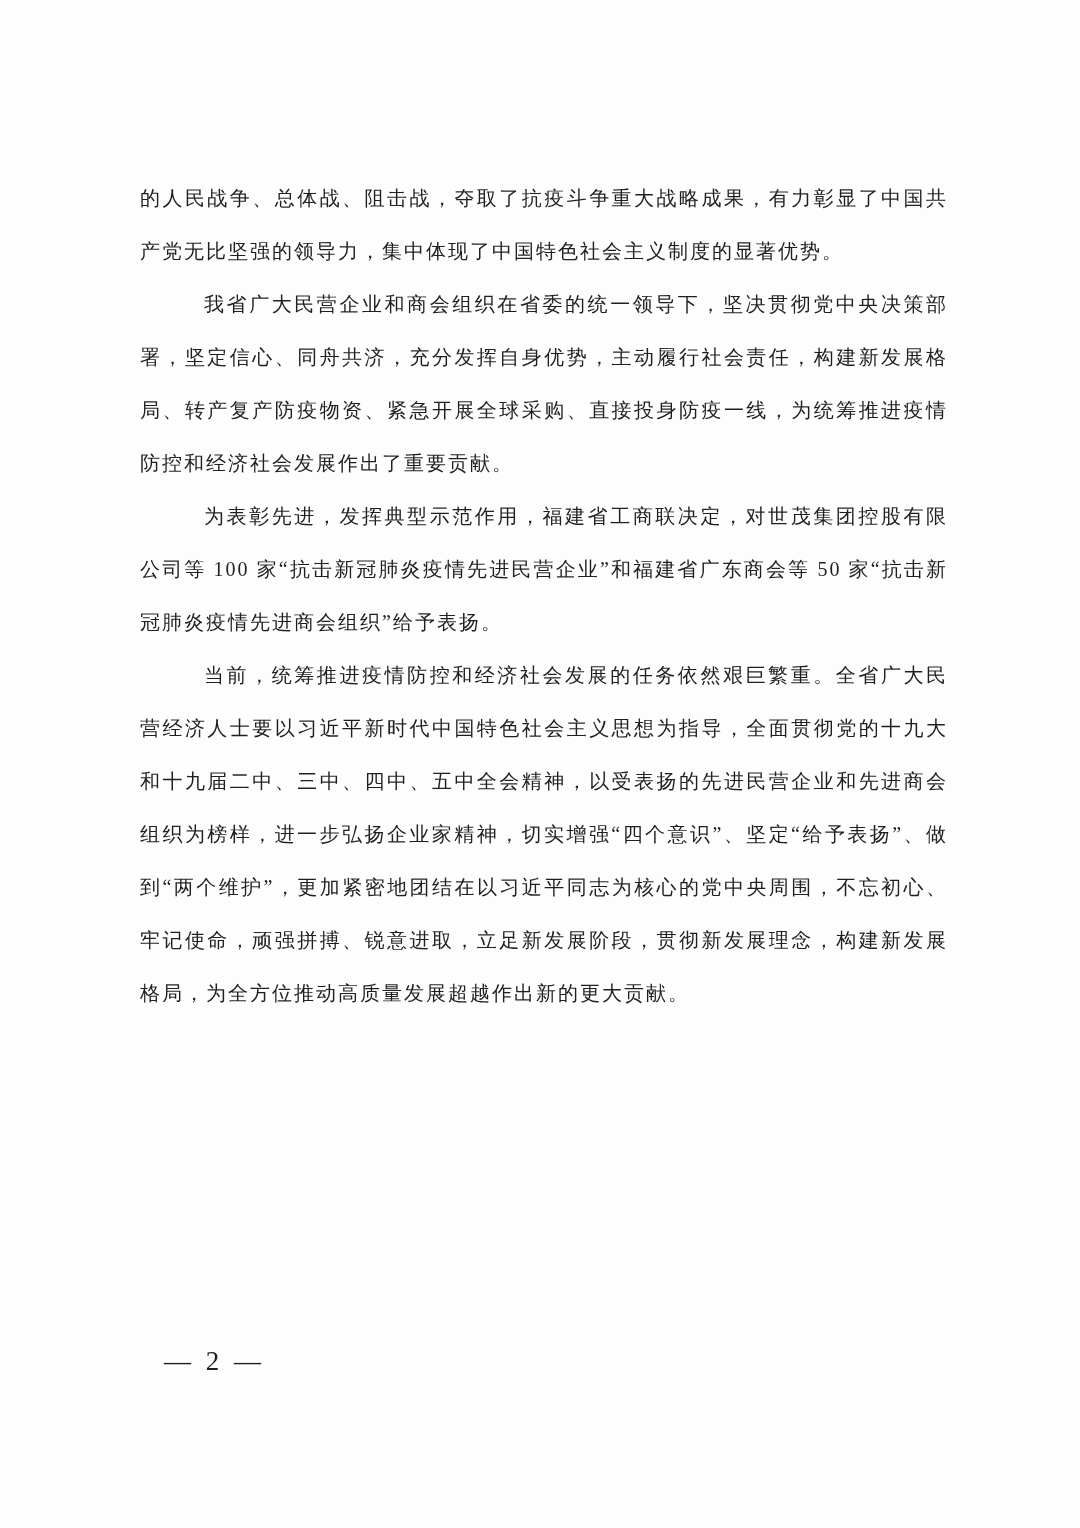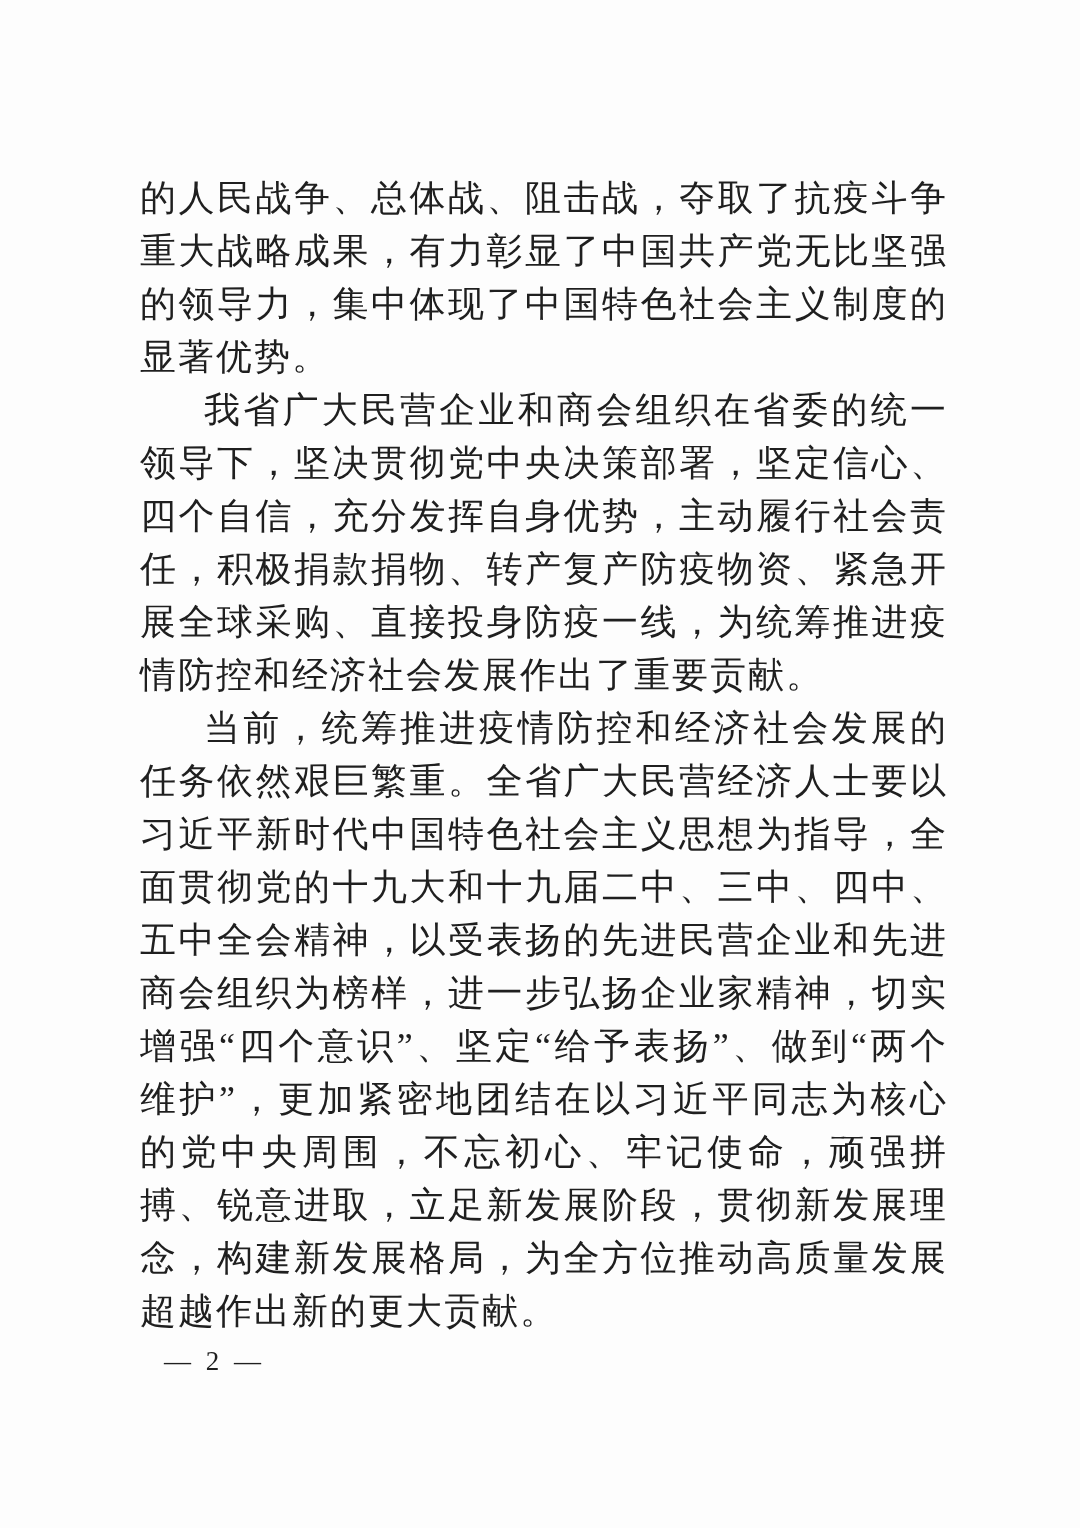--- a/index.html
+++ b/index.html
@@ -19,21 +19,21 @@
     height: 1528px;
     overflow: hidden;
     background: var(--bg, #fdfdfd);
   }
   .body-text {
     position: absolute;
     left: 140px;
     top: 172px;
     width: 808px;
     color: var(--ink, #1f1f1f);
-    font-size: 36px;
+    font-size: 20px;
     line-height: 53px;
     letter-spacing: 2px;
     text-align: justify;
     text-justify: inter-ideograph;
   }
   .body-text p {
     margin: 0;
     padding: 0;
     text-indent: 64px;
   }
@@ -50,17 +50,18 @@
     letter-spacing: 4px;
     white-space: nowrap;
   }
 </style>
 </head>
 <body>
 
 <div class="page">
   <div class="body-text">
     <p class="no-indent">的人民战争、总体战、阻击战，夺取了抗疫斗争重大战略成果，有力彰显了中国共产党无比坚强的领导力，集中体现了中国特色社会主义制度的显著优势。</p>
-    <p>我省广大民营企业和商会组织在省委的统一领导下，坚决贯彻党中央决策部署，坚定信心、四个自信，充分发挥自身优势，主动履行社会责任，积极捐款捐物、转产复产防疫物资、紧急开展全球采购、直接投身防疫一线，为统筹推进疫情防控和经济社会发展作出了重要贡献。</p>
+    <p>我省广大民营企业和商会组织在省委的统一领导下，坚决贯彻党中央决策部署，坚定信心、同舟共济，充分发挥自身优势，主动履行社会责任，构建新发展格局、转产复产防疫物资、紧急开展全球采购、直接投身防疫一线，为统筹推进疫情防控和经济社会发展作出了重要贡献。</p>
+    <p>为表彰先进，发挥典型示范作用，福建省工商联决定，对世茂集团控股有限公司等 100 家“抗击新冠肺炎疫情先进民营企业”和福建省广东商会等 50 家“抗击新冠肺炎疫情先进商会组织”给予表扬。</p>
     <p>当前，统筹推进疫情防控和经济社会发展的任务依然艰巨繁重。全省广大民营经济人士要以习近平新时代中国特色社会主义思想为指导，全面贯彻党的十九大和十九届二中、三中、四中、五中全会精神，以受表扬的先进民营企业和先进商会组织为榜样，进一步弘扬企业家精神，切实增强“四个意识”、坚定“给予表扬”、做到“两个维护”，更加紧密地团结在以习近平同志为核心的党中央周围，不忘初心、牢记使命，顽强拼搏、锐意进取，立足新发展阶段，贯彻新发展理念，构建新发展格局，为全方位推动高质量发展超越作出新的更大贡献。</p>
   </div>
   <div class="page-number">— 2 —</div>
 </div>
 
 </body></html>

